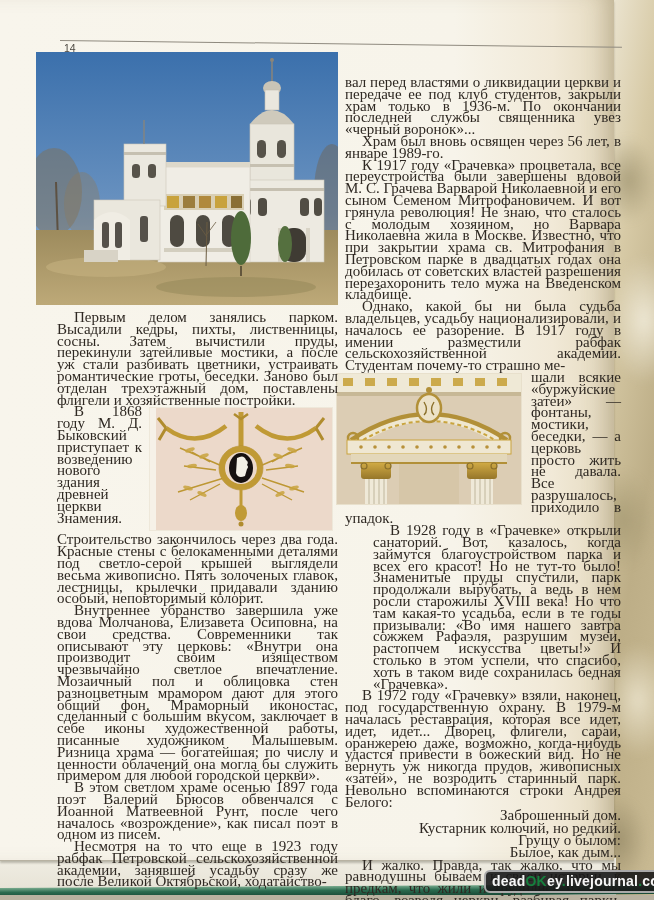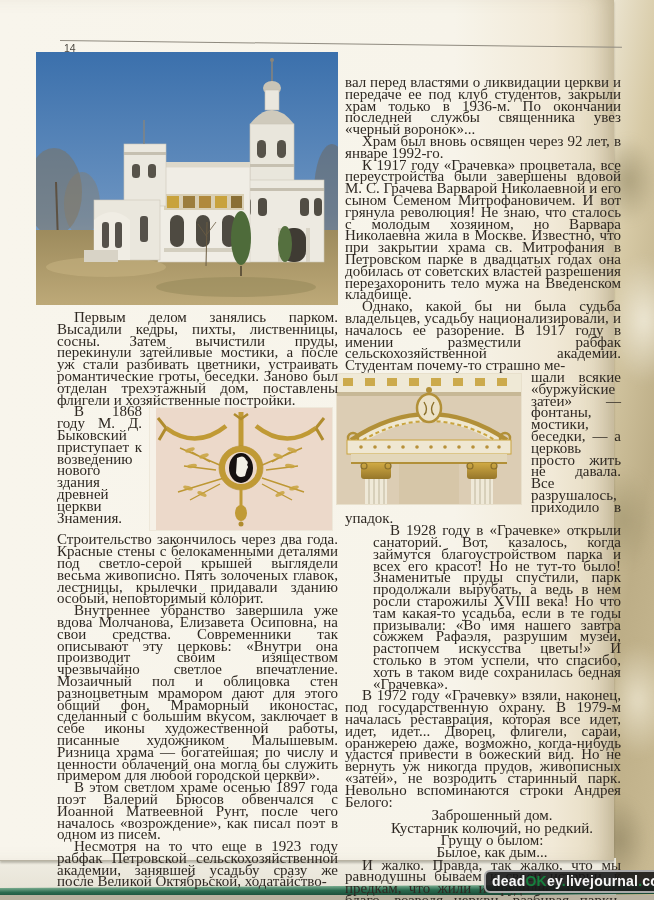--- a/index.html
+++ b/index.html
@@ -57,21 +57,21 @@
   .col p.cont { text-indent:0; }
   .col p.clear { clear:both;margin-left:28px; }
 
   .inset { background:#fff; }
   .inset-cameo { float:right; width:182px; height:122px; margin:2px 6px 4px 8px;
     outline:1px solid #eee8da; }
   .inset-pediment { float:left; width:184px; height:130px; margin:2px 10px 4px -8px;
     outline:1px solid #e8e0cc; }
   .inset svg { display:block; }
 
-  .verse { margin:1px 0 1px 18px; text-align:center; }
+  .verse { margin:1px 0 1px 18px; text-align:right; }
   .verse div { line-height:12.3px; }
 
   .end-marker { display:inline-block; width:7px; height:7px; background:#2aa13e;
     margin-left:5px; vertical-align:baseline; }
 
   
   .watermark {
     position:absolute; left:484px; top:870px; z-index:5;
     background:rgba(24,24,24,.9); border:2px solid #a9a9a9; border-radius:6px;
     padding:1px 6px 2px 6px; white-space:nowrap;
@@ -174,21 +174,21 @@
         <line x1="205" y1="214" x2="205" y2="224" stroke="#4a3f2c" stroke-width="1.5"></line>
         <ellipse cx="249" cy="192" rx="7" ry="18" fill="#55703f"></ellipse>
         <line x1="170" y1="214" x2="171" y2="170" stroke="#6b5c42" stroke-width="1"></line>
         <line x1="171" y1="185" x2="162" y2="172" stroke="#6b5c42" stroke-width="0.8"></line>
         <line x1="171" y1="182" x2="180" y2="170" stroke="#6b5c42" stroke-width="0.8"></line>
       </svg>
     </figure>
 
     <div class="col col-right">
       <p class="cont">вал перед властями о ликвидации церкви и передаче ее под клуб студентов, закрыли храм только в 1936-м. По окончании последней службы священника увез «черный воронок»...</p>
-      <p>Храм был вновь освящен через 92 лет, в январе 1992-го.</p>
+      <p>Храм был вновь освящен через 56 лет, в январе 1989-го.</p>
       <p>К 1917 году «Грачевка» процветала, все переустройства были завершены вдовой М. С. Грачева Варварой Николаевной и его сыном Семеном Митрофановичем. И вот грянула революция! Не знаю, что сталось с молодым хозяином, но Варвара Николаевна жила в Москве. Известно, что при закрытии храма св. Митрофания в Петровском парке в двадцатых годах она добилась от советских властей разрешения перезахоронить тело мужа на Введенском кладбище.</p>
       <p>Однако, какой бы ни была судьба владельцев, усадьбу национализировали, и началось ее разорение. В 1917 году в имении разместили рабфак сельскохозяйственной академии. Студентам почему-то страшно ме-</p>
 
       <figure class="inset inset-pediment">
         <svg width="184" height="130" viewBox="0 0 184 130">
           <rect width="184" height="130" fill="#dccdb4"></rect>
           <rect width="184" height="18" fill="#efe9d6"></rect>
           <g fill="#c9a43e" opacity="0.9">
             <rect x="6" y="4" width="10" height="8"></rect>
               <rect x="28" y="4" width="10" height="8"></rect>

